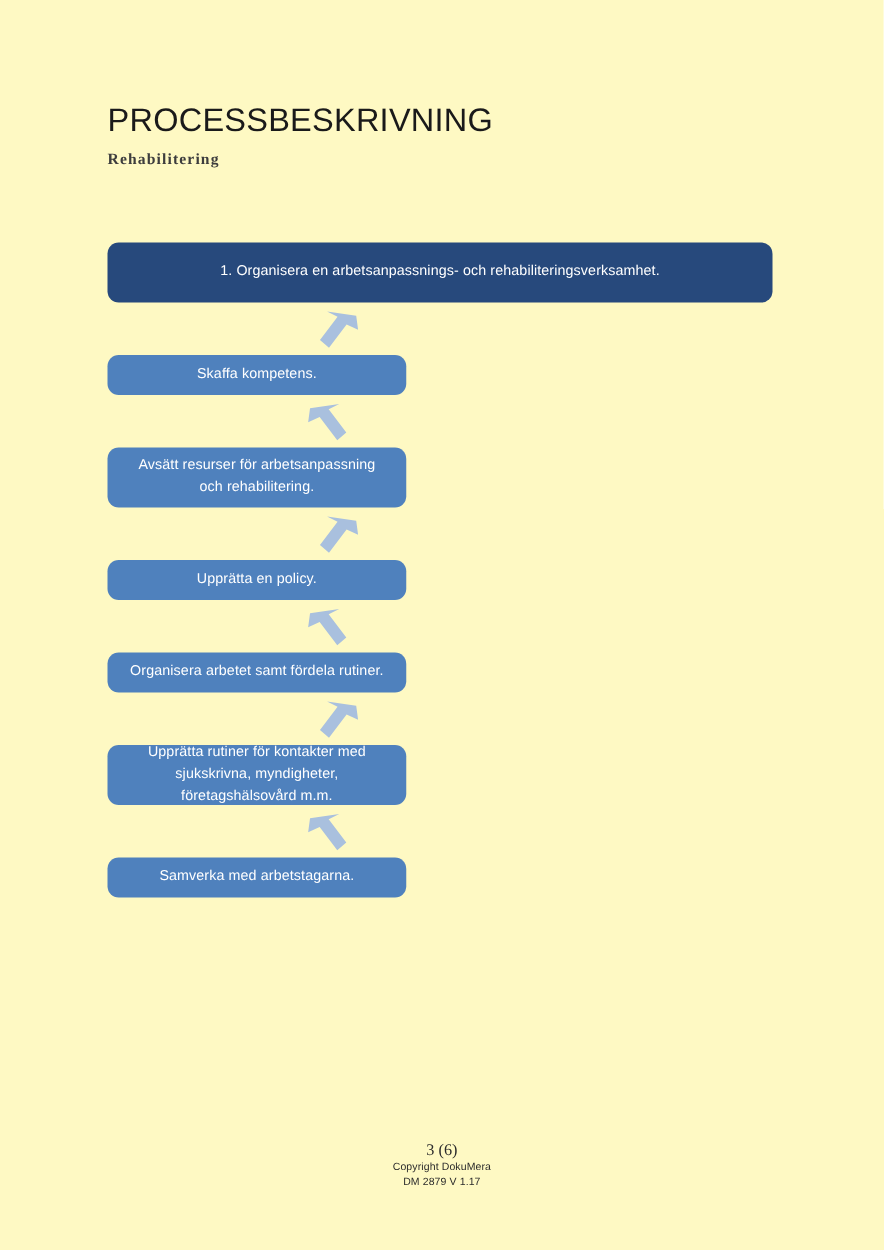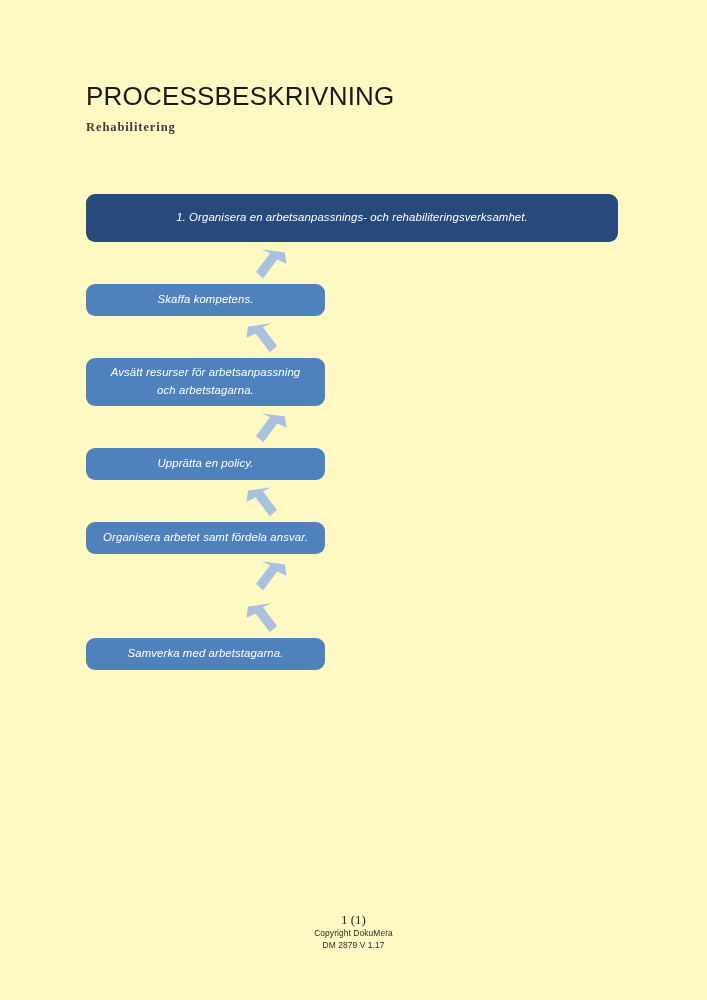--- a/index.html
+++ b/index.html
@@ -63,21 +63,20 @@
     color: #ffffff;
     display: flex;
     align-items: center;
     justify-content: flex-start;
     text-align: center;
     font-size: 11.4px;
     line-height: 1.55;
     letter-spacing: 0.1px;
     padding: 6px 14px;
     position: relative;
-    font-style: italic;
   }
   .node-text {
     display: block;
     width: 100%;
   }
 
   .node.wide {
     width: 532px;
     height: 48px;
     background: #27497C;
@@ -164,21 +163,21 @@
 
     <div class="arrow-row">
       <span class="arrow right">
         <svg viewBox="0 0 100 100" aria-hidden="true">
           <polygon points="12,14 2,42 28,36 54,92 76,80 50,24 74,18" fill="#A9C0DE" transform="rotate(-12 50 50)"></polygon>
         </svg>
       </span>
     </div>
 
     <div class="node narrow tall">
-      <span class="node-text">Avsätt resurser för arbetsanpassning och arbetstagarna.</span>
+      <span class="node-text">Avsätt resurser för arbetsanpassning och rehabilitering.</span>
     </div>
 
     <div class="arrow-row">
       <span class="arrow left">
         <svg viewBox="0 0 100 100" aria-hidden="true">
           <polygon points="88,14 98,42 72,36 46,92 24,80 50,24 26,18" fill="#A9C0DE" transform="rotate(12 50 50)"></polygon>
         </svg>
       </span>
     </div>
 
@@ -188,45 +187,48 @@
 
     <div class="arrow-row">
       <span class="arrow right">
         <svg viewBox="0 0 100 100" aria-hidden="true">
           <polygon points="12,14 2,42 28,36 54,92 76,80 50,24 74,18" fill="#A9C0DE" transform="rotate(-12 50 50)"></polygon>
         </svg>
       </span>
     </div>
 
     <div class="node narrow">
-      <span class="node-text">Organisera arbetet samt fördela ansvar.</span>
+      <span class="node-text">Organisera arbetet samt fördela rutiner.</span>
     </div>
 
     <div class="arrow-row">
       <span class="arrow left">
         <svg viewBox="0 0 100 100" aria-hidden="true">
           <polygon points="88,14 98,42 72,36 46,92 24,80 50,24 26,18" fill="#A9C0DE" transform="rotate(12 50 50)"></polygon>
         </svg>
       </span>
     </div>
 
+    <div class="node narrow tall">
+      <span class="node-text">Upprätta rutiner för kontakter med sjukskrivna, myndigheter, företagshälsovård m.m.</span>
+    </div>
 
     <div class="arrow-row">
       <span class="arrow right">
         <svg viewBox="0 0 100 100" aria-hidden="true">
           <polygon points="12,14 2,42 28,36 54,92 76,80 50,24 74,18" fill="#A9C0DE" transform="rotate(-12 50 50)"></polygon>
         </svg>
       </span>
     </div>
 
     <div class="node narrow">
       <span class="node-text">Samverka med arbetstagarna.</span>
     </div>
 
   </div>
 
   <div class="footer">
-    <div class="footer-page">1 (1)</div>
+    <div class="footer-page">3 (6)</div>
     <div class="footer-line">Copyright DokuMera</div>
     <div class="footer-line">DM 2879 V 1.17</div>
   </div>
 
 </div>
 
 </body></html>

